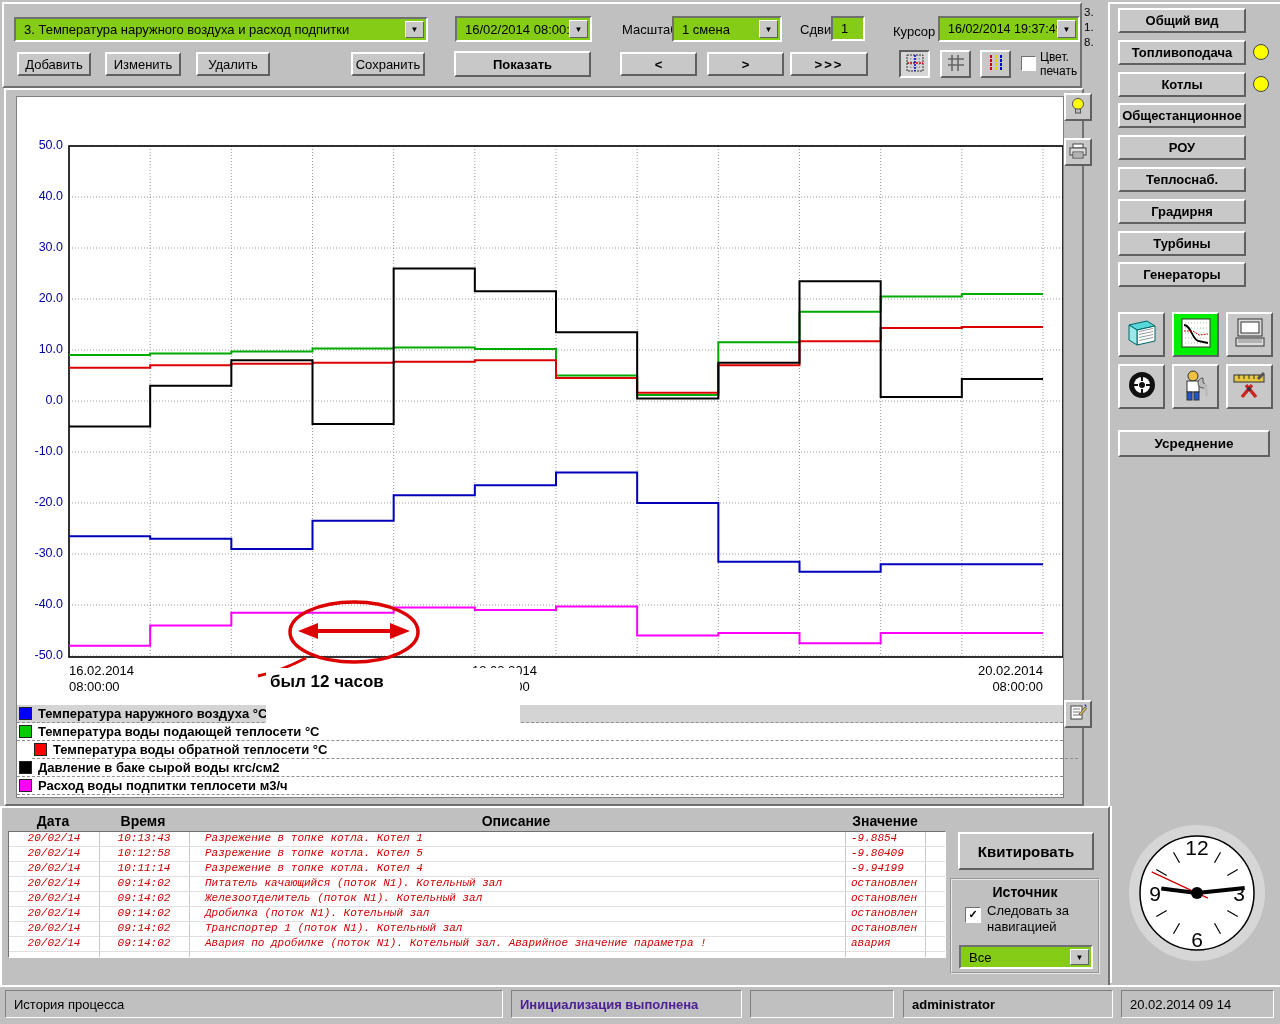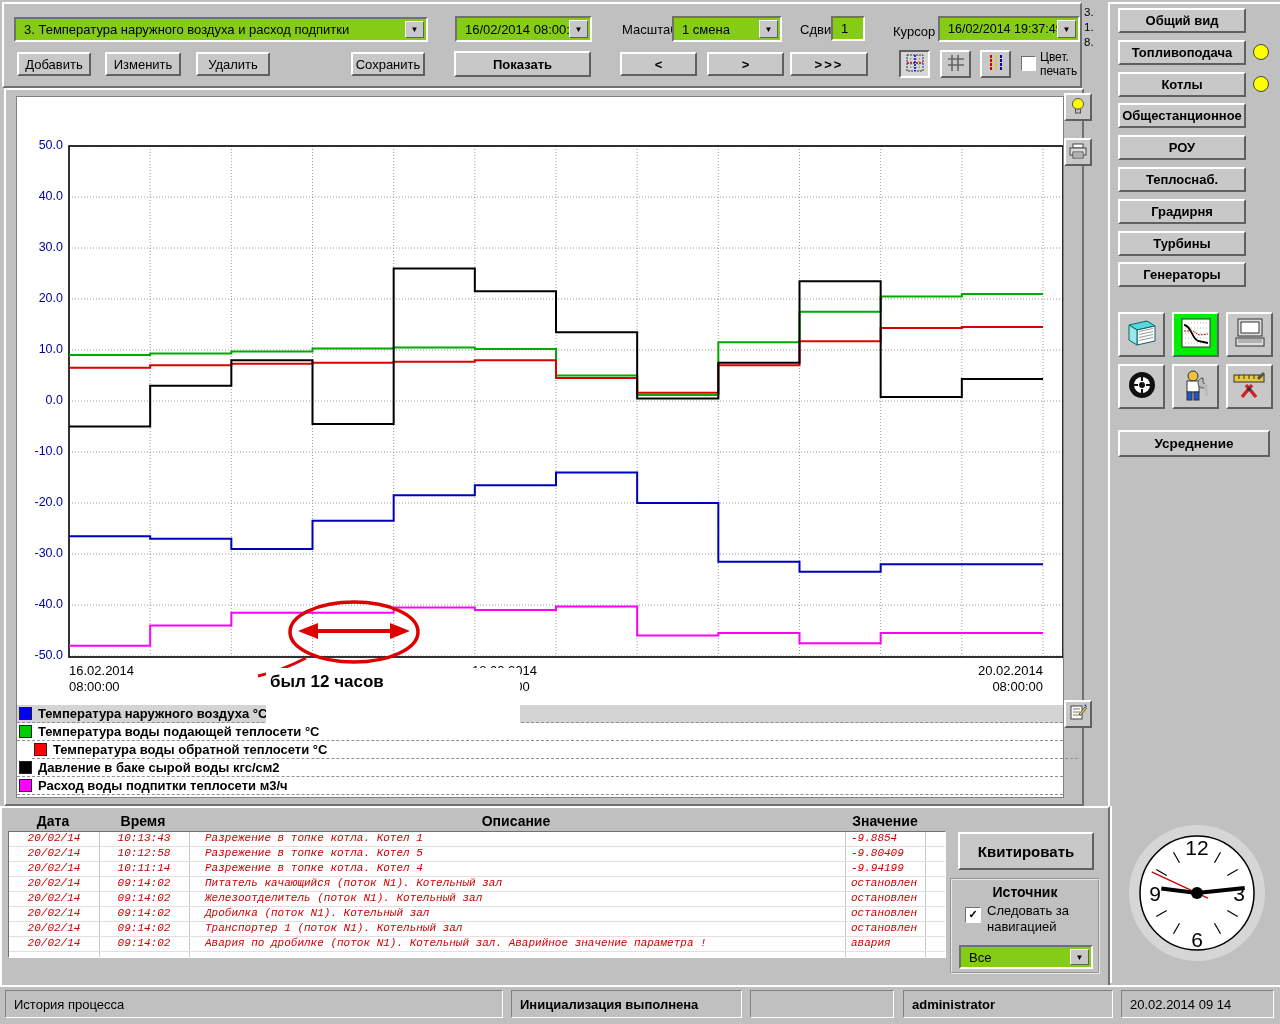--- a/index.html
+++ b/index.html
@@ -439,16 +439,16 @@
     <text x="29" y="79" text-anchor="middle" font-size="21" font-family="Liberation Sans,sans-serif">9</text>
     <line x1="71" y1="71" x2="35.3" y2="66.6" stroke="#000" stroke-width="4"></line>
     <line x1="71" y1="71" x2="118.7" y2="66.0" stroke="#000" stroke-width="4"></line>
     <line x1="81.9" y1="76.1" x2="25.7" y2="49.9" stroke="#cc0000" stroke-width="1.3"></line>
     <circle cx="71" cy="71" r="6" fill="#000"></circle>
   </svg>
 </div>
 
 <div class="abs" style="left:0;top:985px;width:1280px;height:39px;background:#c0c0c0;border-top:2px solid #fff;"></div>
 <div class="statusbox" style="left:5px;width:498px;">История процесса</div>
-<div class="statusbox" style="left:511px;width:231px;color:#000000;font-weight:bold;">Инициализация выполнена</div>
+<div class="statusbox" style="left:511px;width:231px;color:#4c1d95;font-weight:bold;">Инициализация выполнена</div>
 <div class="statusbox" style="left:750px;width:144px;"></div>
 <div class="statusbox" style="left:903px;width:210px;font-weight:bold;">administrator</div>
 <div class="statusbox" style="left:1121px;width:153px;">20.02.2014   09 14</div>
 
 </body></html>

